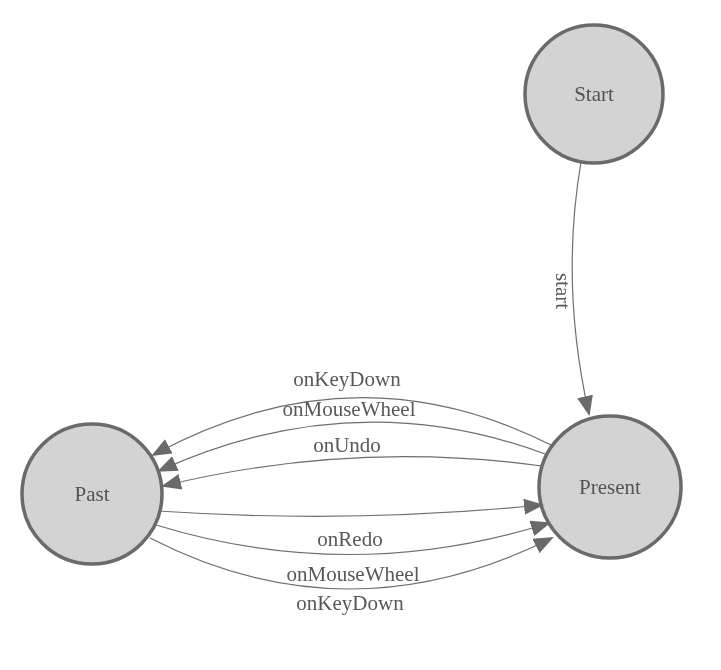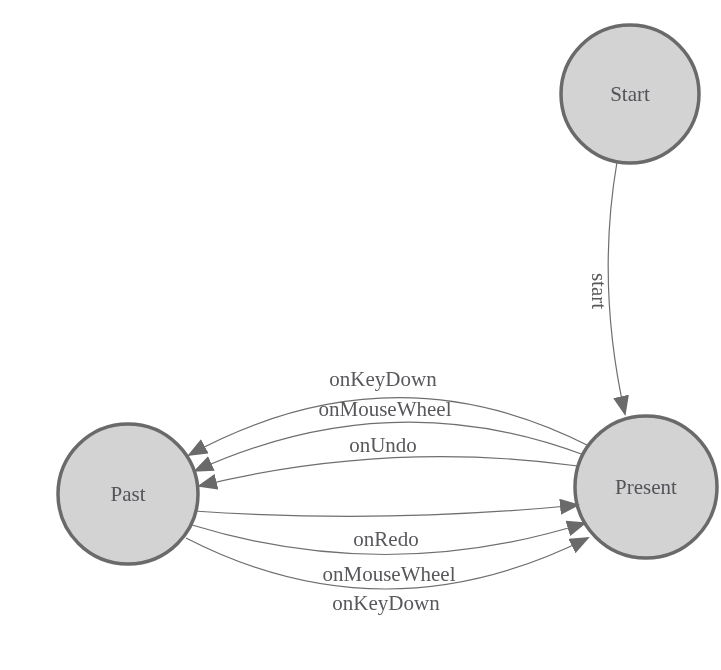--- a/index.html
+++ b/index.html
@@ -8,21 +8,20 @@
     background: #ffffff;
     width: 721px;
     height: 670px;
     overflow: hidden;
     font-family: "Liberation Serif", serif;
   }
   .canvas-wrap {
     position: relative;
     width: 632px;
     height: 670px;
-    padding-left: 36px;
   }
   svg { display: block; }
   .node-circle {
     fill: #d3d3d3;
     stroke: #6a6a6a;
     stroke-width: 3.5px;
   }
   .edge-path {
     fill: none;
     stroke: #6e6e6e;

